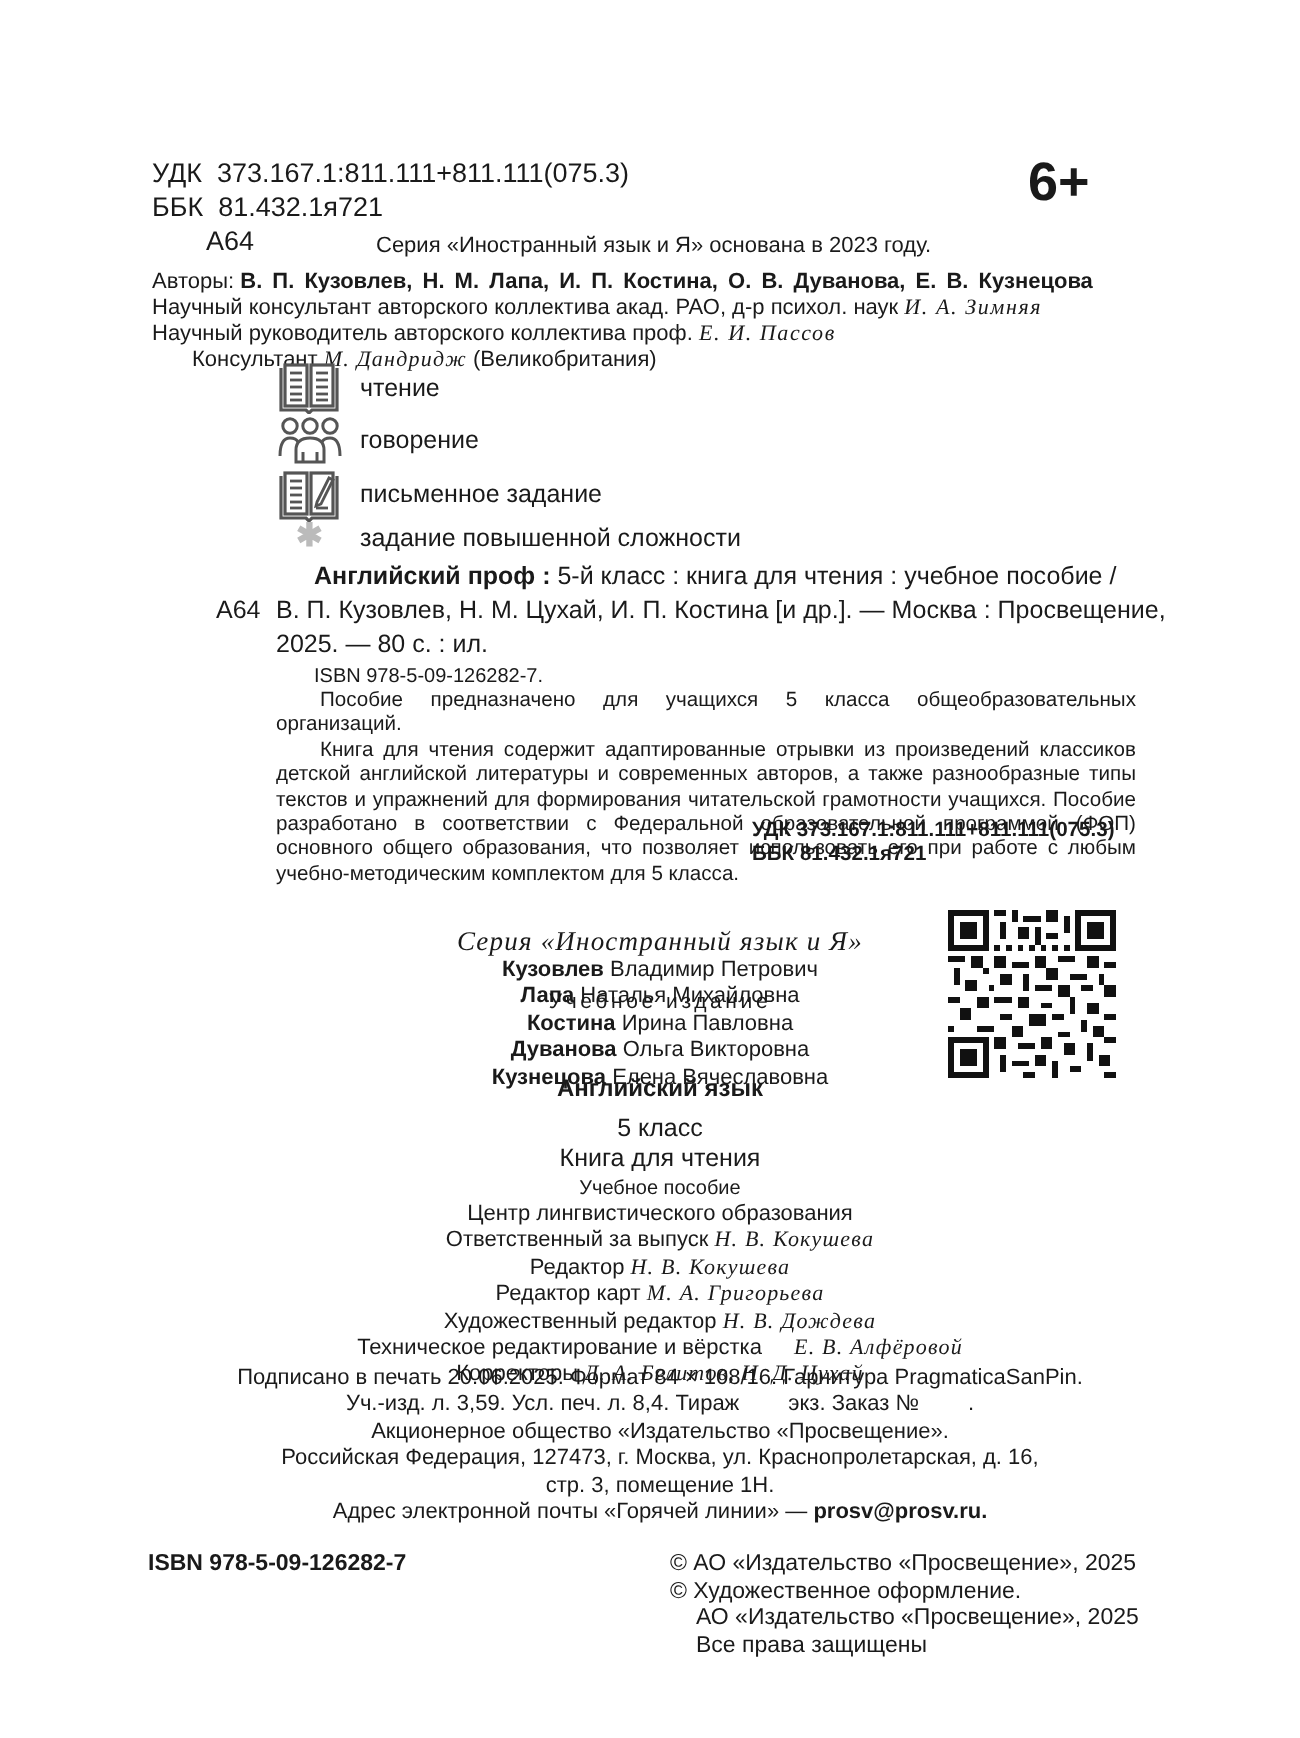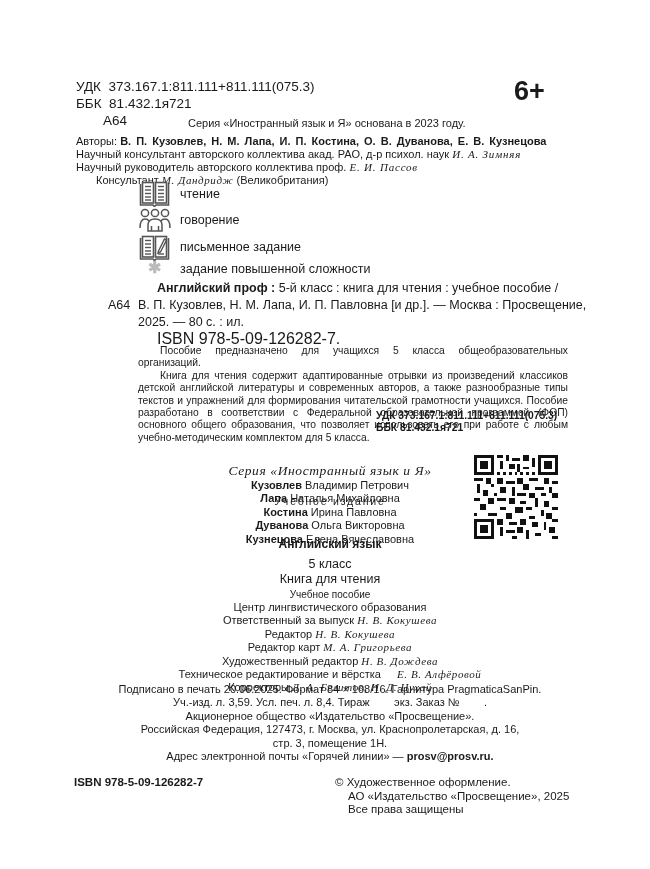--- a/index.html
+++ b/index.html
@@ -99,23 +99,23 @@
 <div class="abs legend-label" style="left:180px;top:240px;">письменное задание</div>
 
 <div class="abs" style="left:148px;top:258px;font-size:16px;color:#bbb;font-weight:bold;">✱</div>
 <div class="abs legend-label" style="left:180px;top:262px;">задание повышенной сложности</div>
 
 <div class="abs" style="left:157px;top:281px;font-size:12.5px;line-height:15px;">
   <span class="b">Английский проф :</span>
   <span>5-й класс : книга для чтения : учебное пособие /</span>
 </div>
 <div class="abs" style="left:108px;top:298px;font-size:12.5px;line-height:15px;">А64</div>
-<div class="abs" style="left:138px;top:298px;font-size:12.5px;line-height:15px;">В. П. Кузовлев, Н. М. Лапа, И. П. Павловна [и др.]. — Москва : Просвещение,</div>
+<div class="abs" style="left:138px;top:298px;font-size:12.5px;line-height:15px;">В. П. Кузовлев, Н. М. Цухай, И. П. Костина [и др.]. — Москва : Просвещение,</div>
 <div class="abs" style="left:138px;top:315px;font-size:12.5px;line-height:15px;">2025. — 80 с. : ил.</div>
-<div class="abs" style="left:157px;top:331px;font-size:16px;line-height:15px;">ISBN 978-5-09-126282-7.</div>
+<div class="abs" style="left:157px;top:331px;font-size:10px;line-height:15px;">ISBN 978-5-09-126282-7.</div>
 
 <div class="abs annot" style="left:138px;top:345px;width:430px;white-space:normal;">
   <p class="ind">Пособие предназначено для учащихся 5 класса общеобразовательных организаций.</p>
   <p class="ind">Книга для чтения содержит адаптированные отрывки из произведений классиков детской английской литературы и современных авторов, а также разнообразные типы текстов и упражнений для формирования читательской грамотности учащихся. Пособие разработано в соответствии с Федеральной образовательной программой (ФОП) основного общего образования, что позволяет использовать его при работе с любым учебно-методическим комплектом для 5 класса.</p>
 </div>
 
 <div class="abs b f10" style="left:376px;top:410px;line-height:12.5px;">УДК 373.167.1:811.111+811.111(075.3)</div>
 <div class="abs b f10" style="left:376px;top:422px;line-height:12.5px;">ББК 81.432.1я721</div>
 
 <div class="abs" style="left:200px;top:451px;width:260px;text-align:center;font-size:10.5px;letter-spacing:1.8px;margin-top:44px;">Учебное издание</div>
@@ -235,16 +235,17 @@
   <div>Российская Федерация, 127473, г. Москва, ул. Краснопролетарская, д. 16,</div>
   <div>стр. 3, помещение 1Н.</div>
 </div>
 
 <div class="abs colophon" style="left:100px;top:750px;width:460px;">
   <div><span>Адрес электронной почты «Горячей линии» —</span> <span class="b">prosv@prosv.ru.</span></div>
 </div>
 
 <div class="abs b" style="left:74px;top:776px;font-size:11.5px;">ISBN 978-5-09-126282-7</div>
 <div class="abs" style="left:335px;top:776px;font-size:11.5px;line-height:13.5px;">
+  <div>© АО «Издательство «Просвещение», 2025</div>
   <div>© Художественное оформление.</div>
   <div style="padding-left:13px;">АО «Издательство «Просвещение», 2025</div>
   <div style="padding-left:13px;">Все права защищены</div>
 </div>
 
 </body></html>

